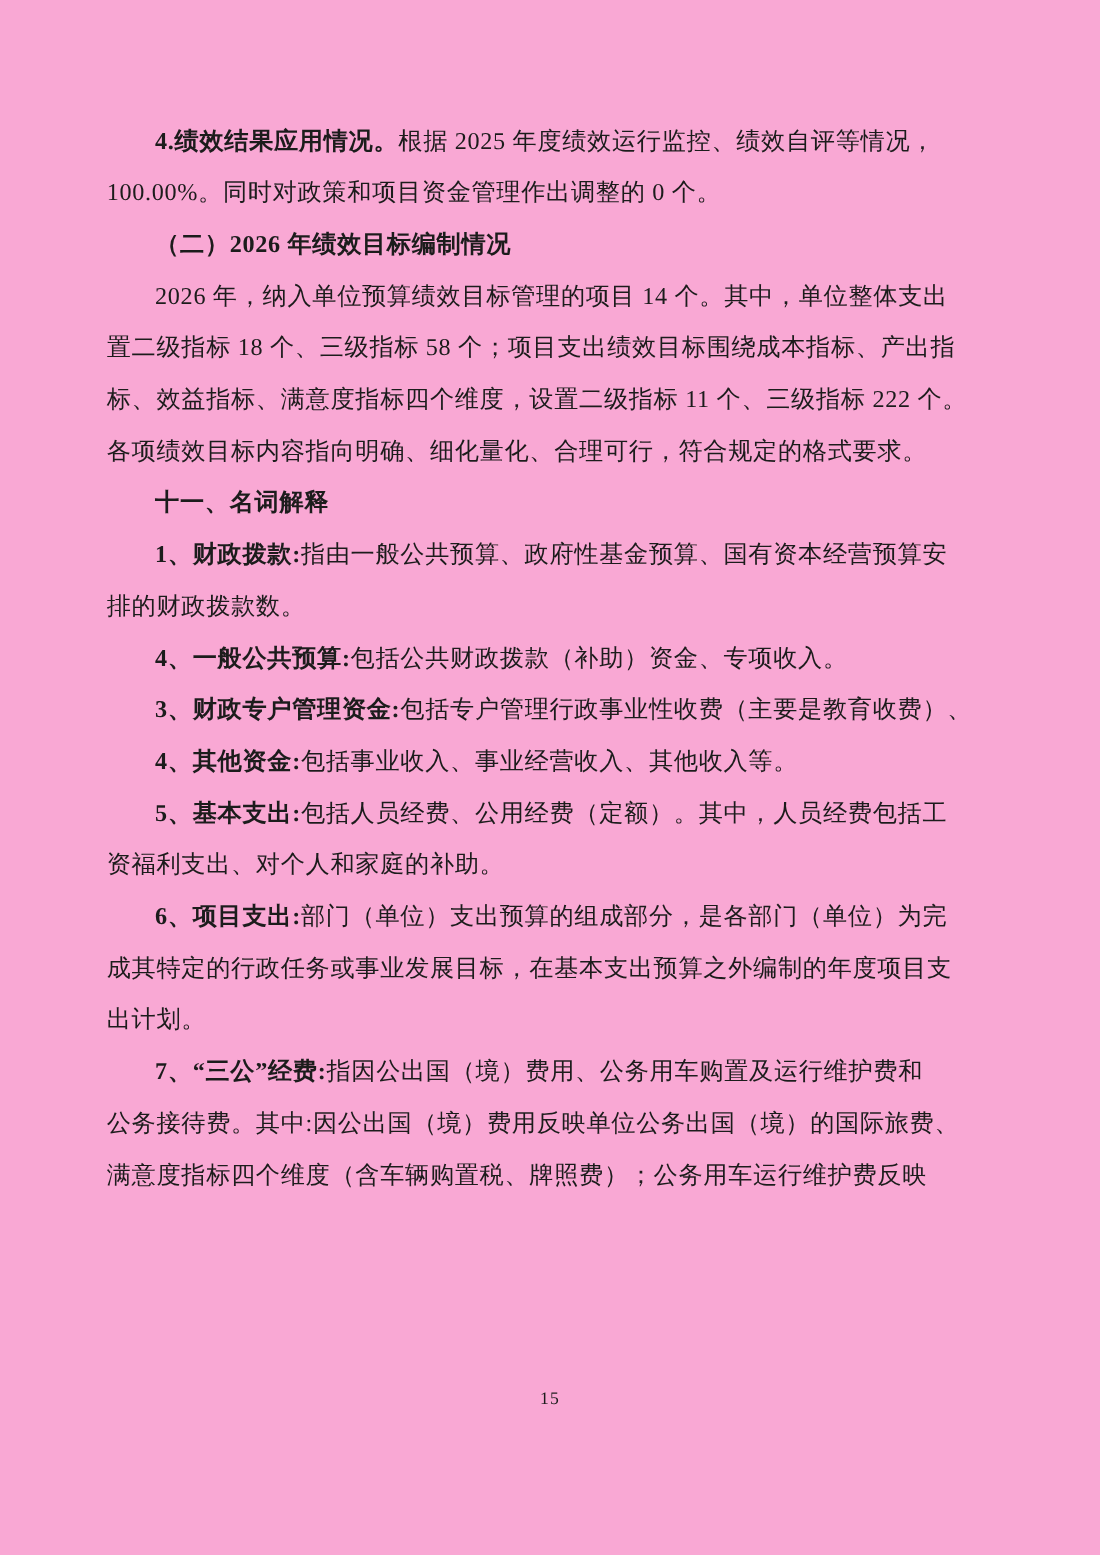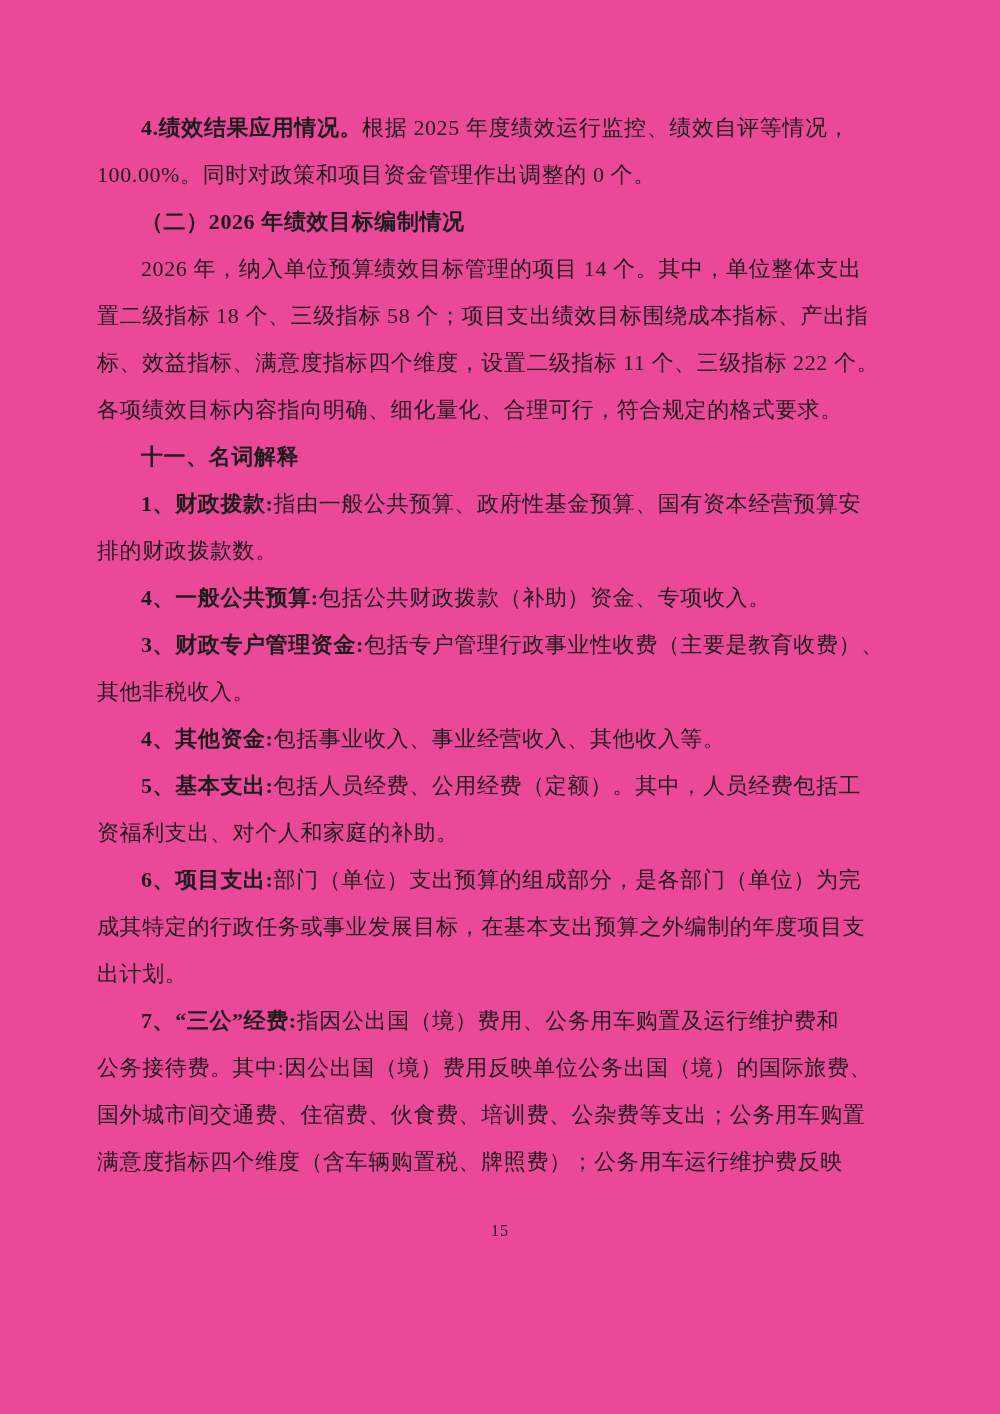--- a/index.html
+++ b/index.html
@@ -4,21 +4,21 @@
 <style>
   html, body {
     margin: 0;
     padding: 0;
     background: #ffffff;
   }
   .page {
     position: relative;
     width: 1000px;
     height: 1414px;
-    background: #ec4899;
+    background: #f9a8d4;
     overflow: hidden;
     font-family: "Liberation Serif", "DejaVu Serif", serif;
     color: #1c1c1c;
   }
   .content {
     position: absolute;
     left: 97px;
     top: 104px;
     width: 812px;
   }
@@ -31,21 +31,21 @@
     text-align: left;
   }
   .line.indent {
     padding-left: 44px;
   }
   .seg { font-weight: normal; }
   .seg.bold { font-weight: bold; }
   .page-number {
     position: absolute;
     left: 0;
-    top: 1222px;
+    top: 1263px;
     width: 100%;
     text-align: center;
     font-size: 16px;
     letter-spacing: 1px;
     color: #1c1c1c;
   }
 </style>
 </head>
 <body>
 
@@ -56,26 +56,24 @@
       <div class="line indent"><span class="seg bold">（二）2026 年绩效目标编制情况</span></div>
       <div class="line indent"><span class="seg">2026 年，纳入单位预算绩效目标管理的项目 14 个。其中，单位整体支出</span></div>
       <div class="line"><span class="seg">置二级指标 18 个、三级指标 58 个；项目支出绩效目标围绕成本指标、产出指</span></div>
       <div class="line"><span class="seg">标、效益指标、满意度指标四个维度，设置二级指标 11 个、三级指标 222 个。</span></div>
       <div class="line"><span class="seg">各项绩效目标内容指向明确、细化量化、合理可行，符合规定的格式要求。</span></div>
       <div class="line indent"><span class="seg bold">十一、名词解释</span></div>
       <div class="line indent"><span class="seg bold">1、财政拨款:</span><span class="seg">指由一般公共预算、政府性基金预算、国有资本经营预算安</span></div>
       <div class="line"><span class="seg">排的财政拨款数。</span></div>
       <div class="line indent"><span class="seg bold">4、一般公共预算:</span><span class="seg">包括公共财政拨款（补助）资金、专项收入。</span></div>
       <div class="line indent"><span class="seg bold">3、财政专户管理资金:</span><span class="seg">包括专户管理行政事业性收费（主要是教育收费）、</span></div>
-      <div class="line"><span class="seg">其他非税收入。</span></div>
       <div class="line indent"><span class="seg bold">4、其他资金:</span><span class="seg">包括事业收入、事业经营收入、其他收入等。</span></div>
       <div class="line indent"><span class="seg bold">5、基本支出:</span><span class="seg">包括人员经费、公用经费（定额）。其中，人员经费包括工</span></div>
       <div class="line"><span class="seg">资福利支出、对个人和家庭的补助。</span></div>
       <div class="line indent"><span class="seg bold">6、项目支出:</span><span class="seg">部门（单位）支出预算的组成部分，是各部门（单位）为完</span></div>
       <div class="line"><span class="seg">成其特定的行政任务或事业发展目标，在基本支出预算之外编制的年度项目支</span></div>
       <div class="line"><span class="seg">出计划。</span></div>
       <div class="line indent"><span class="seg bold">7、“三公”经费:</span><span class="seg">指因公出国（境）费用、公务用车购置及运行维护费和</span></div>
       <div class="line"><span class="seg">公务接待费。其中:因公出国（境）费用反映单位公务出国（境）的国际旅费、</span></div>
-      <div class="line"><span class="seg">国外城市间交通费、住宿费、伙食费、培训费、公杂费等支出；公务用车购置</span></div>
       <div class="line"><span class="seg">满意度指标四个维度（含车辆购置税、牌照费）；公务用车运行维护费反映</span></div>
     </div>
   <div class="page-number">15</div>
 </div>
 
 </body></html>

